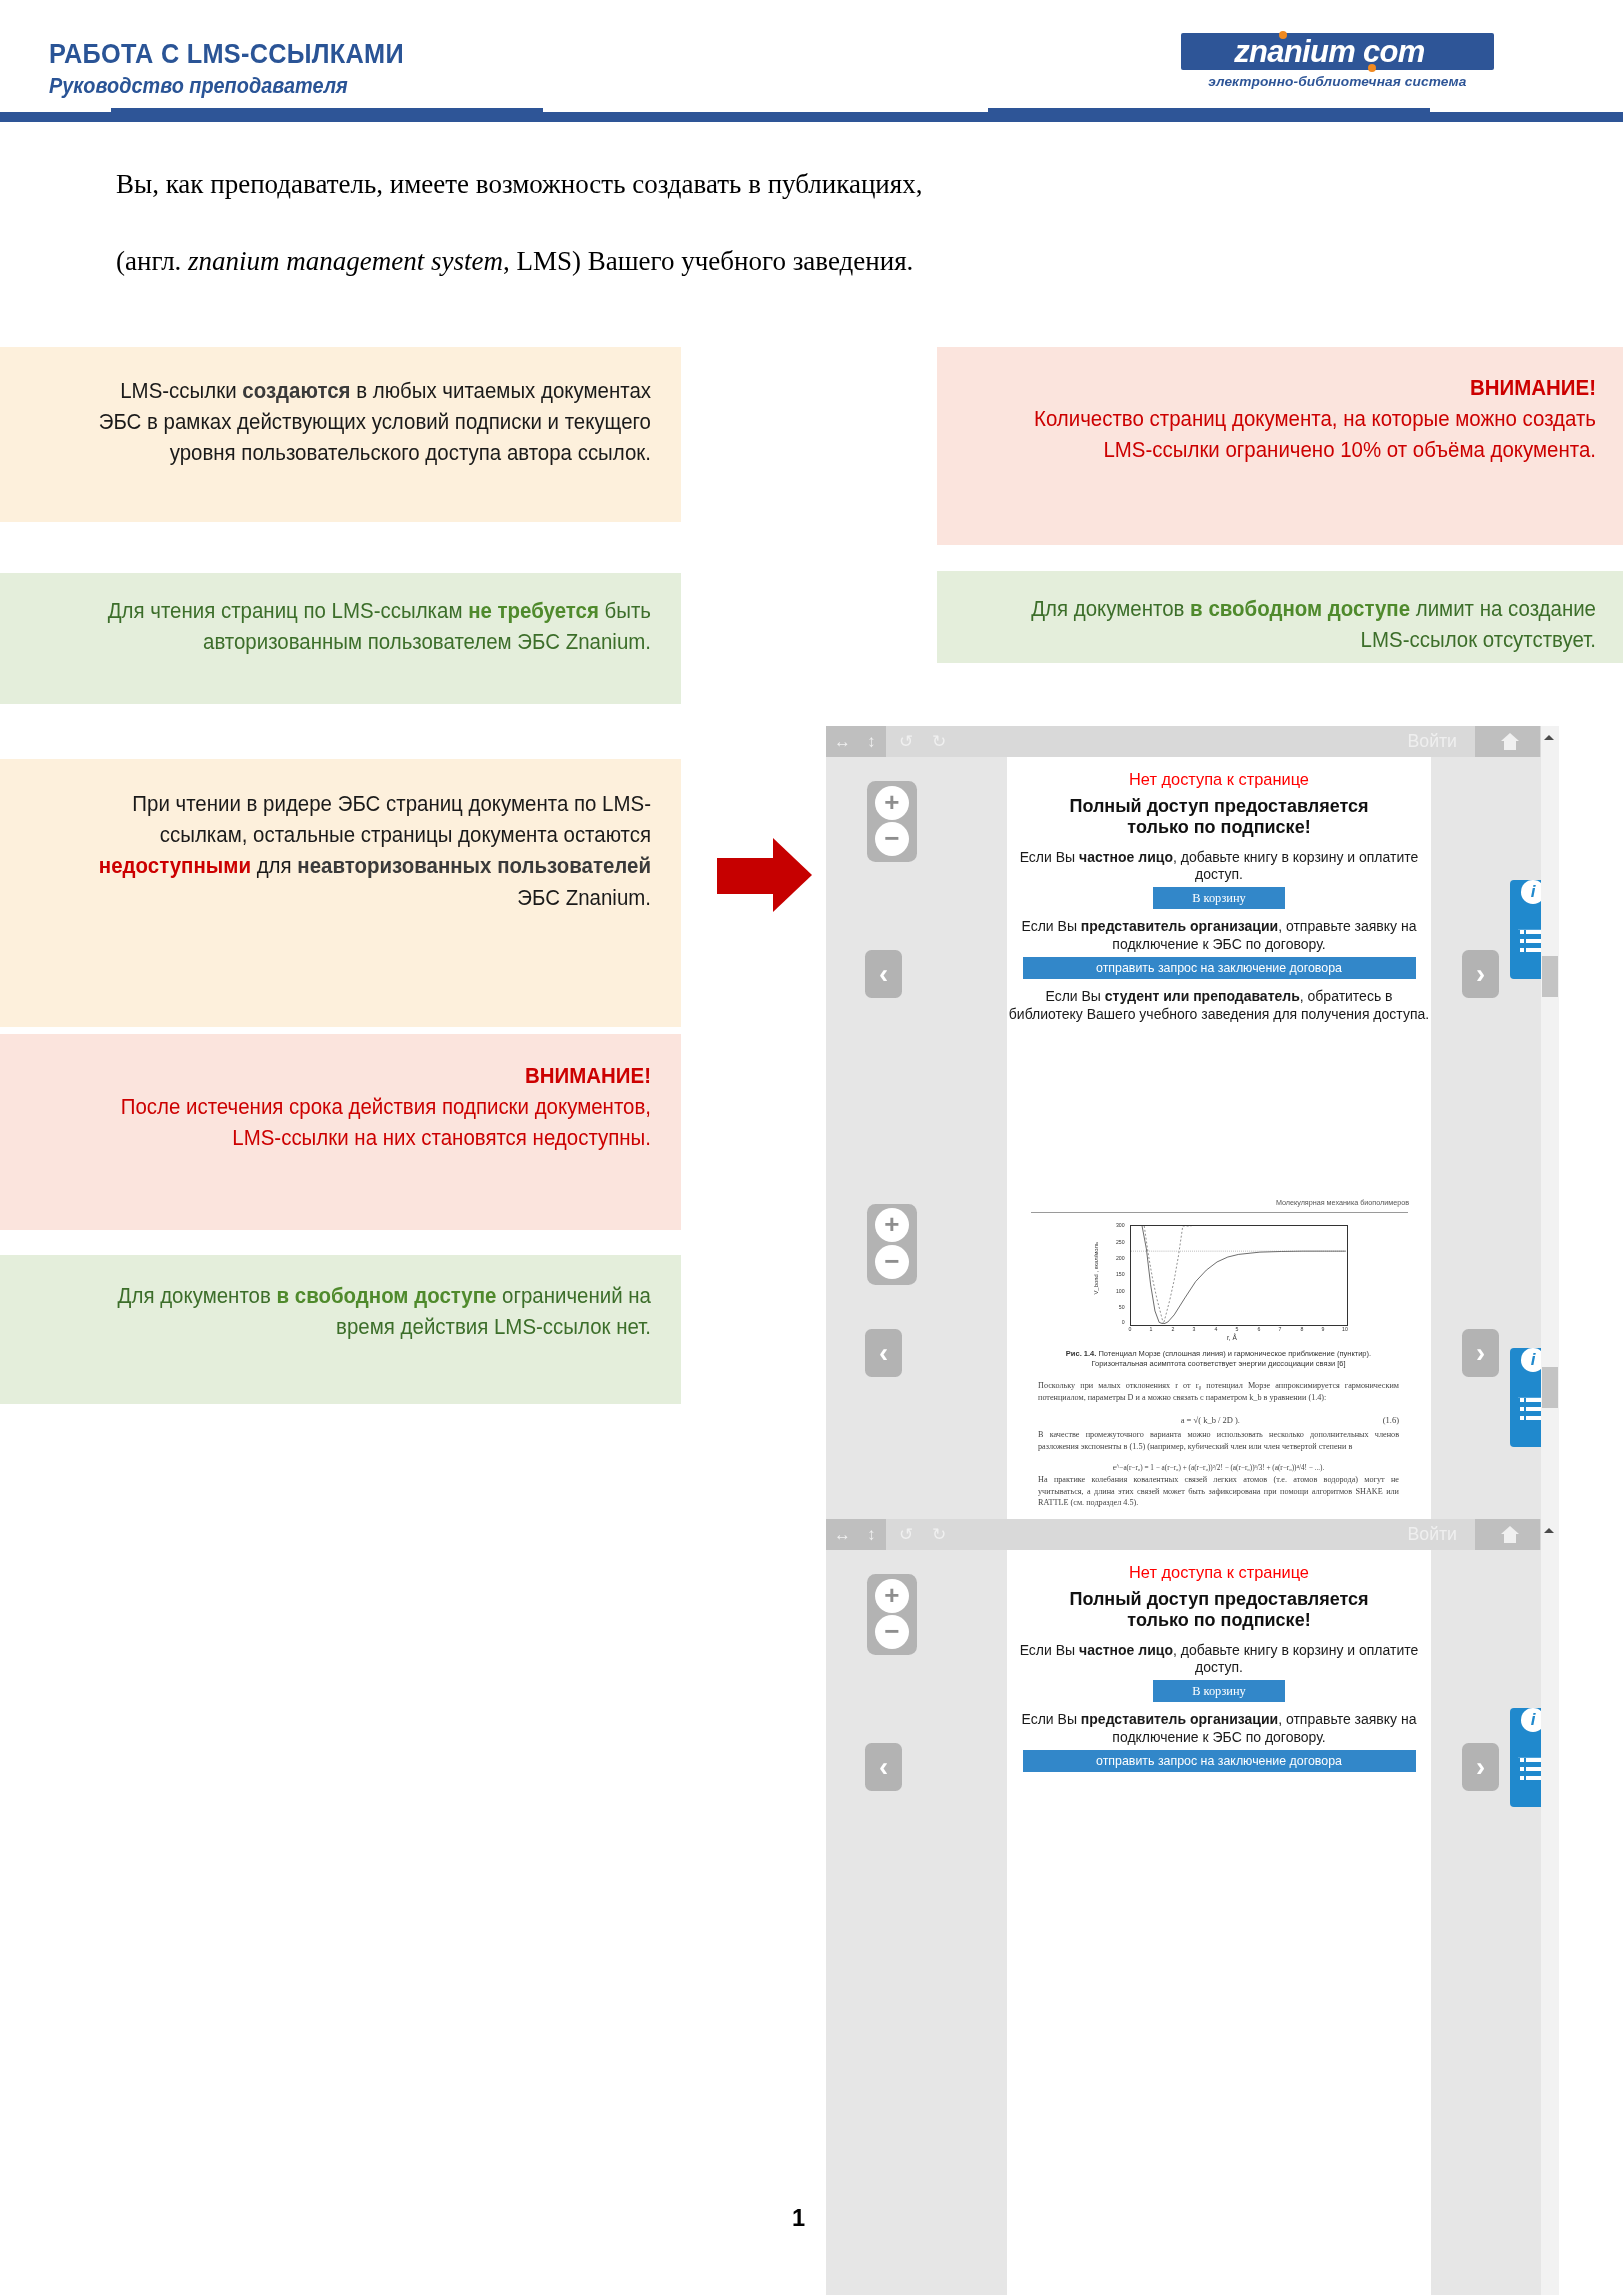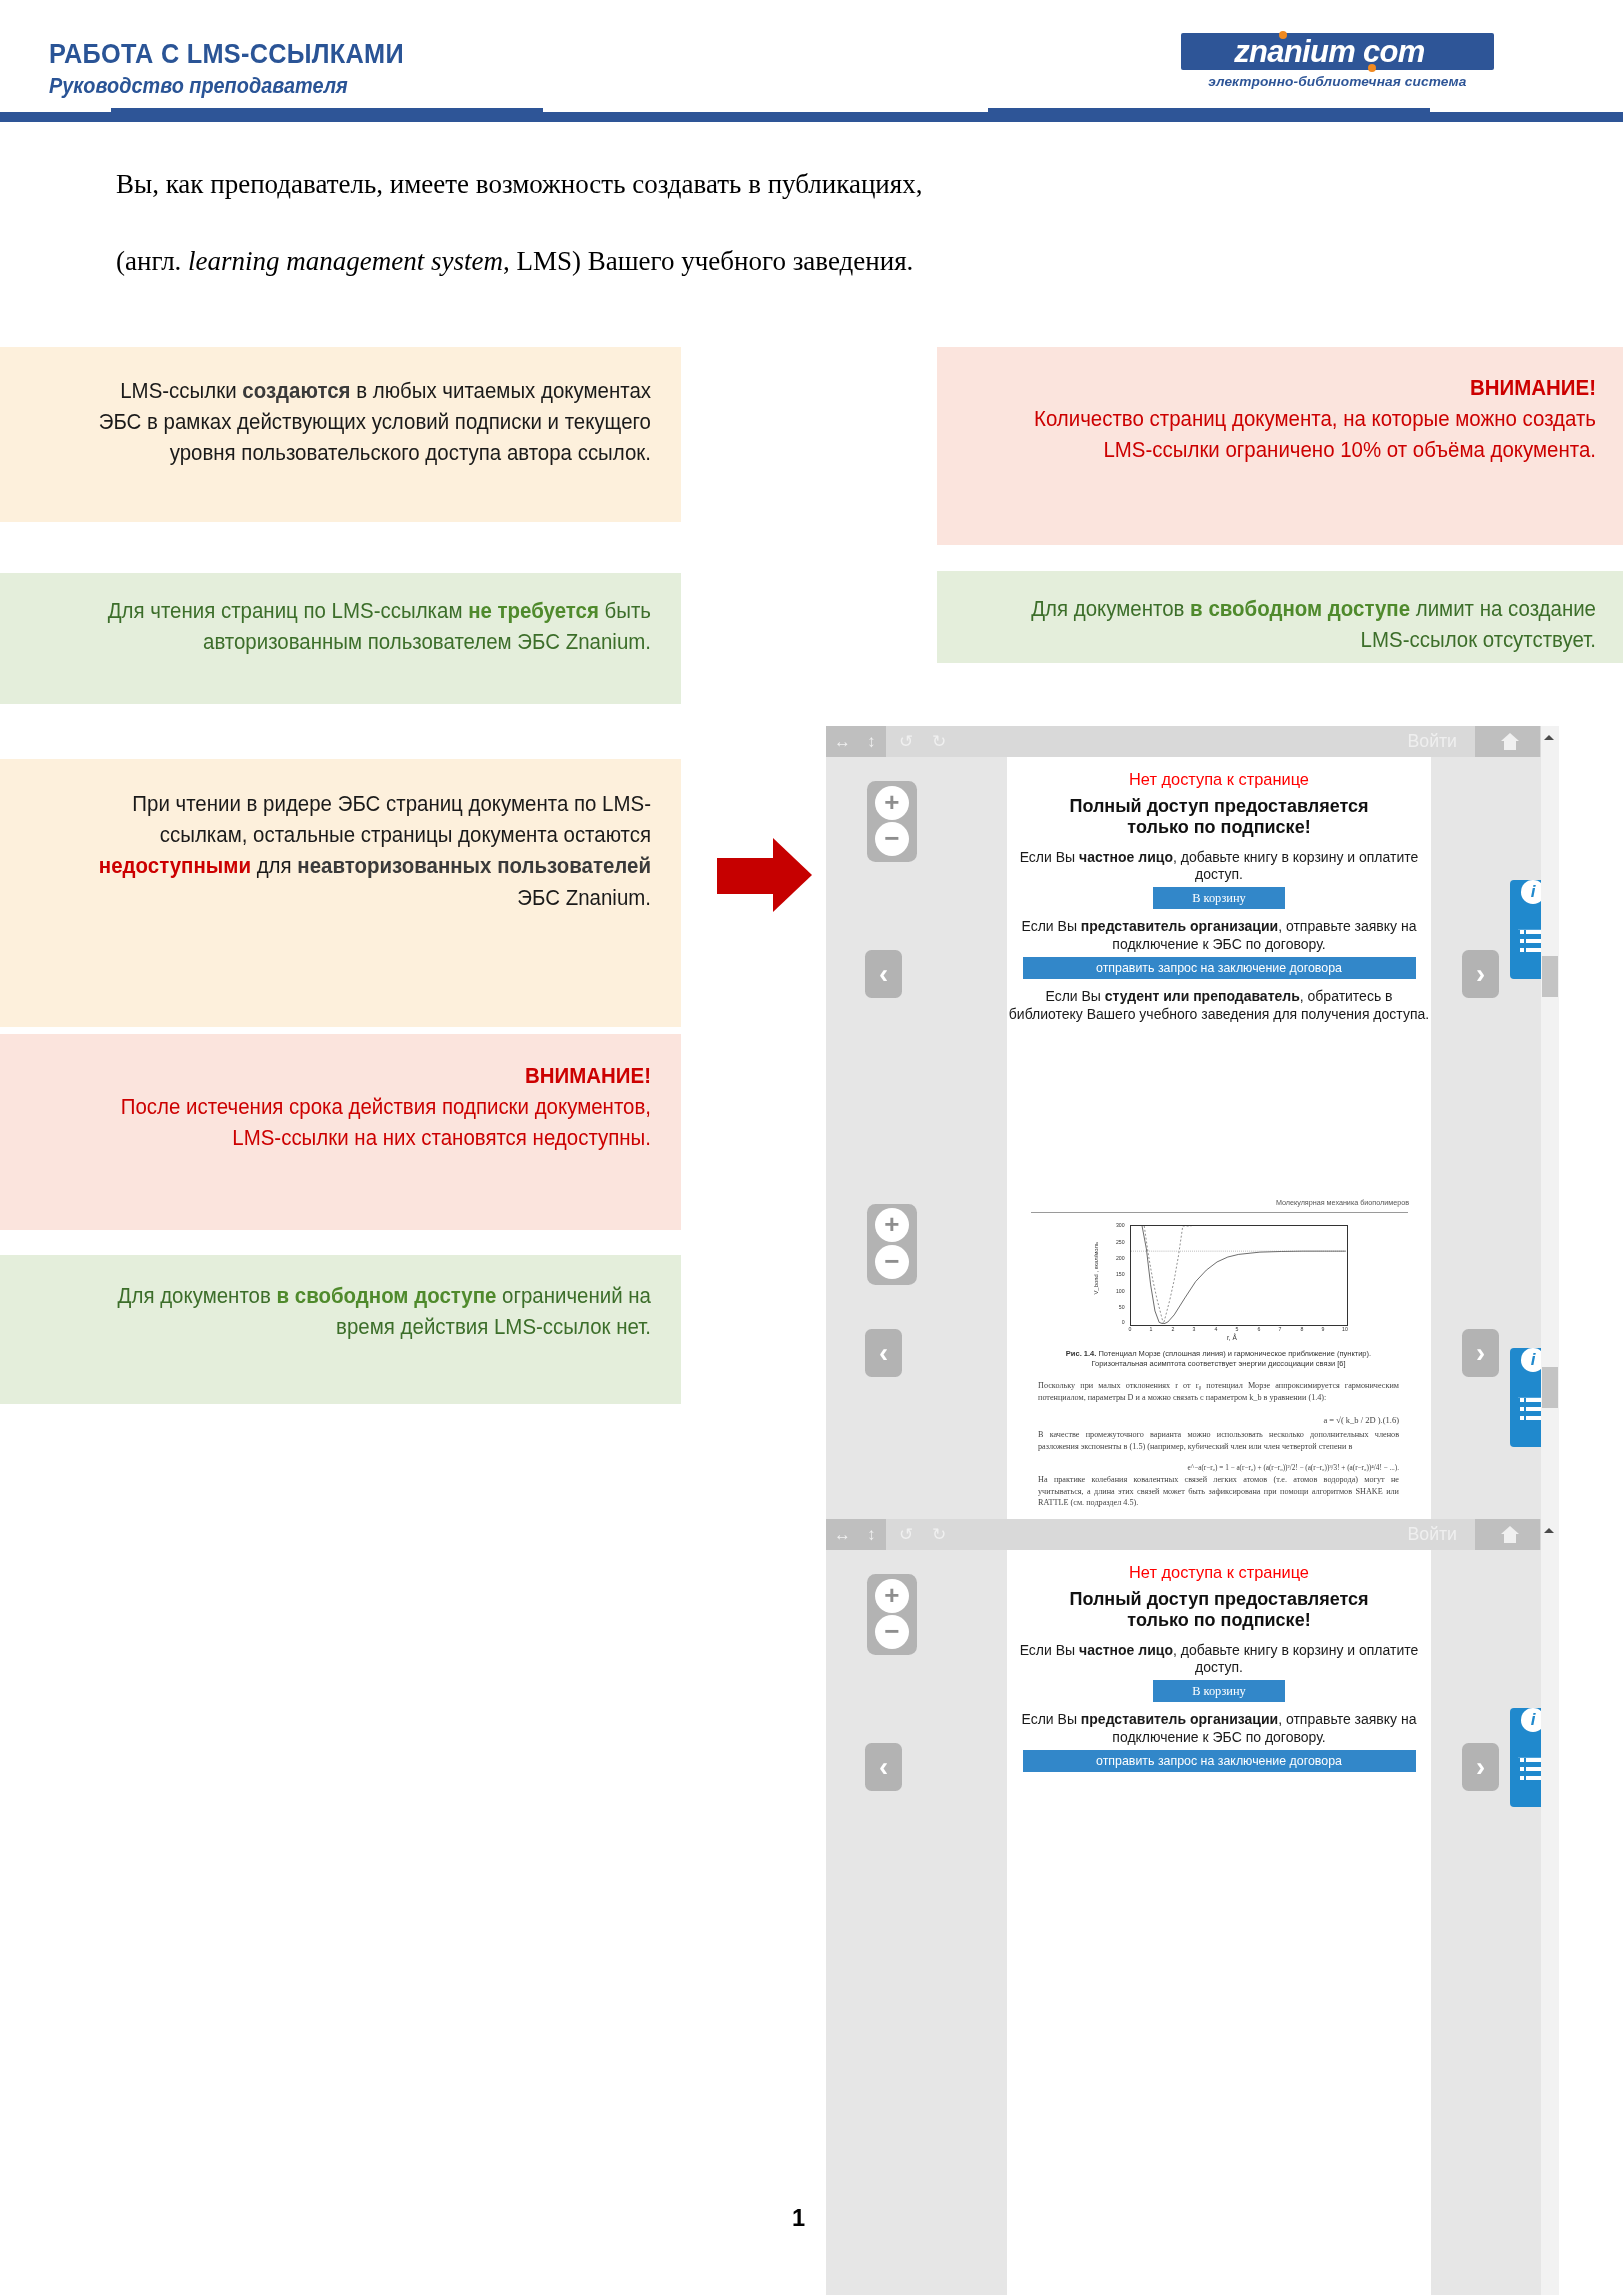--- a/index.html
+++ b/index.html
@@ -168,21 +168,21 @@
   .fig-ylabel{position:absolute;left:9.2px;top:17px;width:13px;font-size:5.9px;color:#333;
               writing-mode:vertical-rl;transform:rotate(180deg);white-space:nowrap;}
   .fig-xlabel{position:absolute;left:143px;top:109px;font-size:6.5px;color:#333;}
   .fig-ytick{position:absolute;right:0;font-size:5.2px;color:#333;text-align:right;width:17px;}
   .fig-xtick{position:absolute;top:101px;font-size:5.2px;color:#333;width:7.9px;text-align:center;}
   .doc-cap{position:absolute;left:31px;top:165px;width:361px;text-align:center;
            font-size:7.5px;line-height:1.35;color:#333;}
   .doc-cap b{font-weight:bold;}
   .doc-body{position:absolute;left:31px;width:361px;font-family:"Liberation Serif",serif;
             font-size:8.2px;line-height:1.42;color:#444;text-align:justify;}
-  .doc-eq{text-align:right;font-family:"Liberation Serif",serif;font-size:8.5px;color:#444;}
+  .doc-eq{text-align:center;font-family:"Liberation Serif",serif;font-size:8.5px;color:#444;}
   .doc-h5{text-align:center;font-weight:bold;font-size:7.9px;color:#222;font-family:"Liberation Sans",sans-serif;letter-spacing:0.1px;}
   .doc-pno{position:absolute;right:29px;font-size:7.2px;color:#444;}
 
   
   .sb-track{position:absolute;left:715px;width:18.3px;background:#f2f2f2;}
   .sb-thumb{position:absolute;left:716px;width:15.7px;background:#c4c4c4;}
   .sb-arrow{position:absolute;left:718px;width:0;height:0;
             border-left:5.2px solid transparent;border-right:5.2px solid transparent;
             border-bottom:5.9px solid #4a4a4a;}
 
@@ -210,21 +210,21 @@
     <div id="logo-word">znanium com</div>
     <span class="logo-dot" id="logo-dot-i"></span>
     <span class="logo-dot" id="logo-dot-sep"></span>
     <div id="logo-tag">электронно-библиотечная система</div>
   </div>
 </div>
 
 <div id="intro">
   <span>Вы, как преподаватель, имеете возможность создавать в публикациях,</span><br>
   <br>
-  <span>(англ. </span><i>learning management system</i><span>, LMS) Вашего учебного заведения.</span>
+  <span>(англ. </span><i>znanium management system</i><span>, LMS) Вашего учебного заведения.</span>
 </div>
 
 <div class="box left cream" id="boxL1">
   <div class="txt t-black">LMS-ссылки <b class="hl-dark">создаются</b> в любых читаемых документах ЭБС в рамках действующих условий подписки и текущего уровня пользовательского доступа автора ссылок.</div>
 </div>
 <div class="box left green" id="boxL2">
   <div class="txt t-green">Для чтения страниц по LMS-ссылкам <b class="hl-green">не требуется</b> быть авторизованным пользователем ЭБС Znanium.</div>
 </div>
 <div class="box left cream" id="boxL3">
   <div class="txt t-black">При чтении в ридере ЭБС страниц документа по LMS-ссылкам, остальные страницы документа остаются <b class="hl-red">недоступными</b> для <b class="hl-dark">неавторизованных пользователей</b> ЭБС Znanium.</div>

